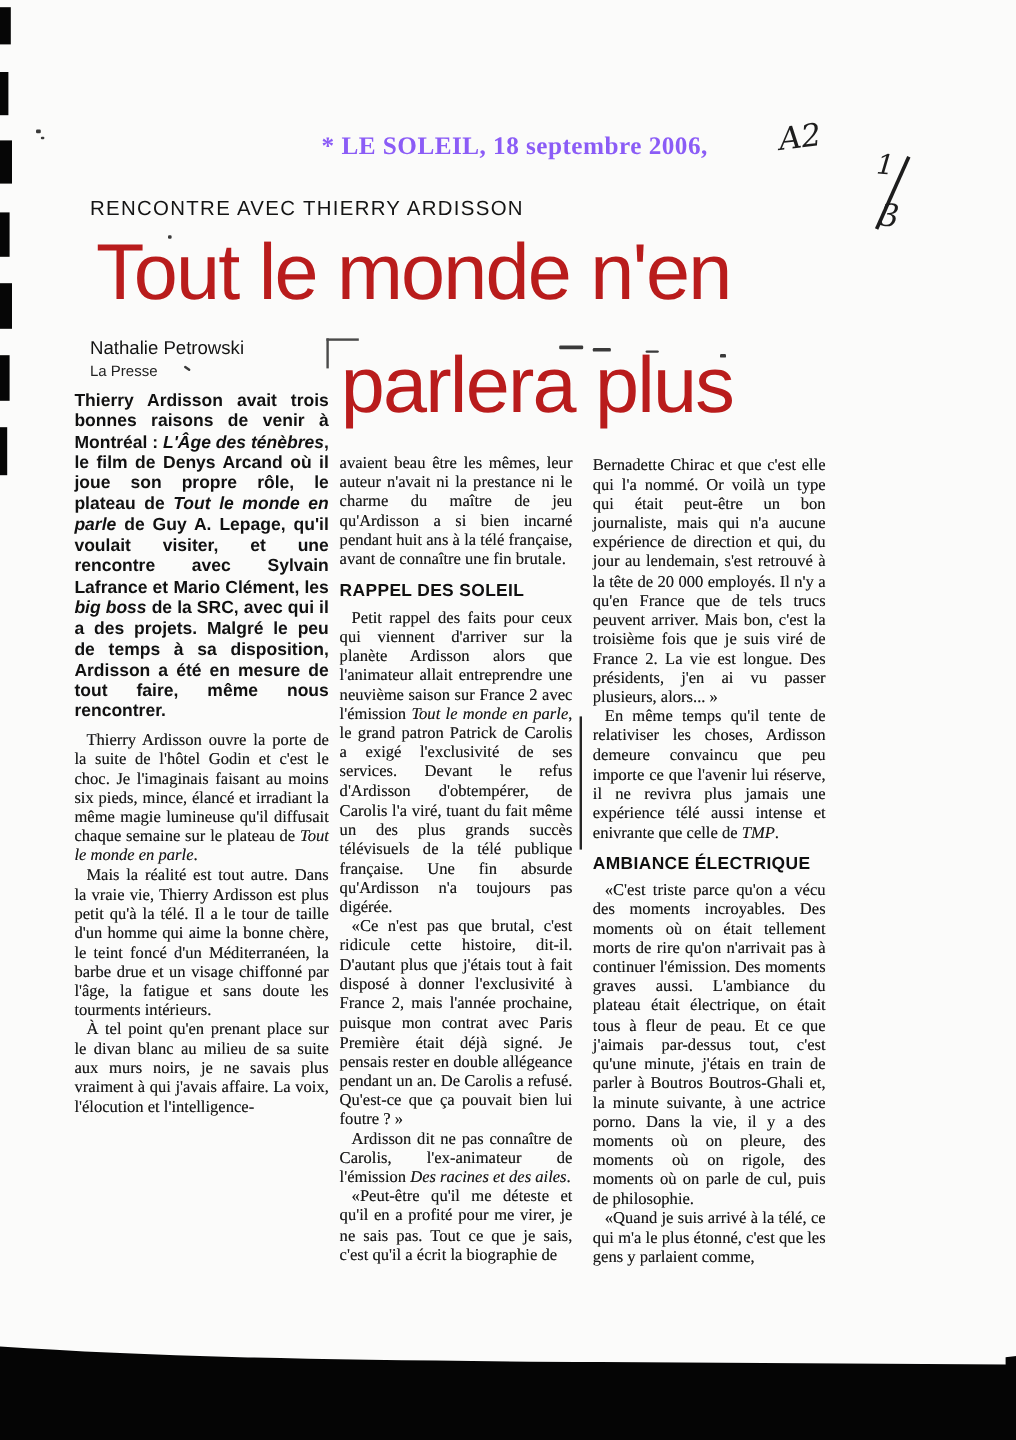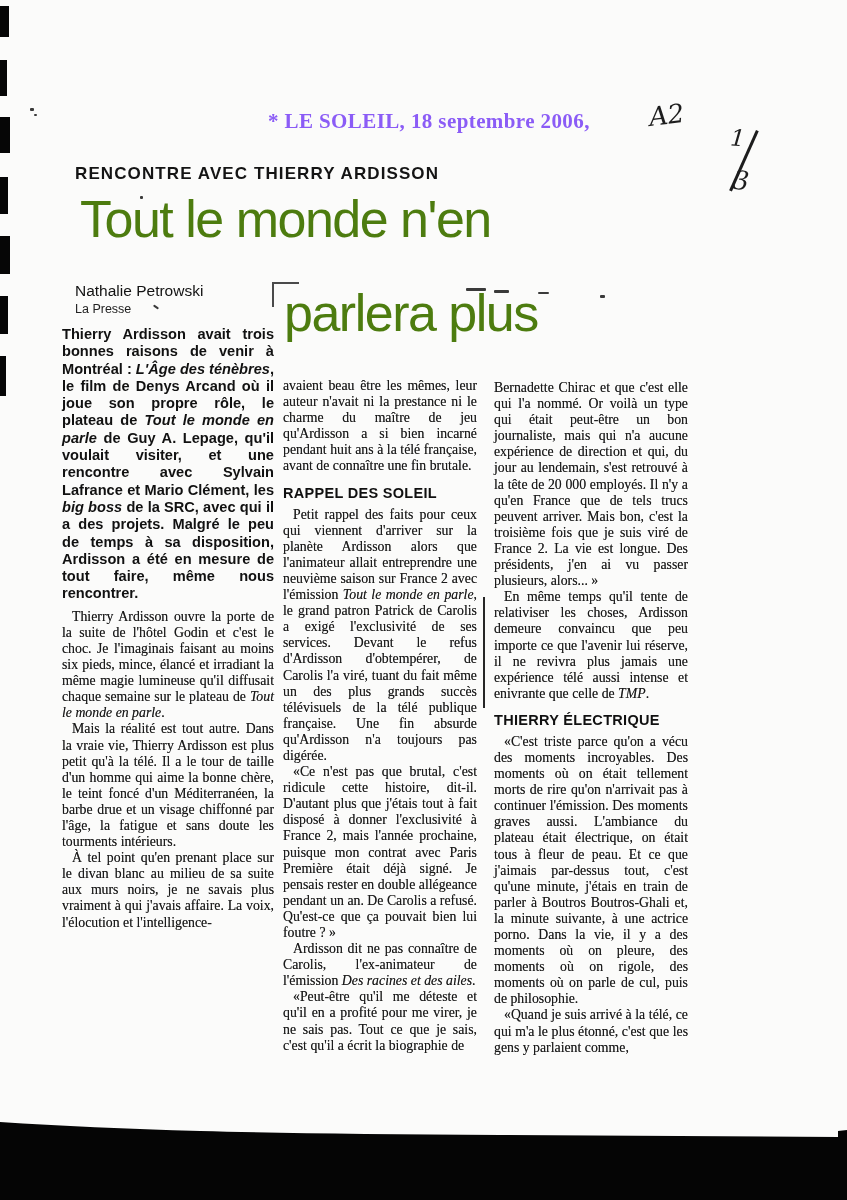--- a/index.html
+++ b/index.html
@@ -32,28 +32,28 @@
     font-size:26px;color:#1d1d1d;
     transform:rotate(-7deg);
   }
   .fraction{position:absolute;left:722px;top:126px;width:52px;height:80px;transform:rotate(5deg);}
   .fraction .num{position:absolute;left:6px;top:0;font-family:"DejaVu Serif", serif;font-style:italic;font-size:23px;color:#1d1d1d;}
   .fraction .slash{position:absolute;left:20px;top:2px;width:2.5px;height:66px;background:#1d1d1d;transform:rotate(19deg);}
   .fraction .den{position:absolute;left:12px;top:40px;font-family:"DejaVu Serif", serif;font-style:italic;font-size:26px;color:#1d1d1d;}
   .kicker{
     position:absolute;left:75px;top:164px;
     font-family:"Liberation Sans", sans-serif;
-    font-weight:bold;font-size:17px;letter-spacing:1.1px;color:#141414;
+    font-weight:normal;font-size:17px;letter-spacing:1.1px;color:#141414;
     white-space:nowrap;
   }
   .headline{
     position:absolute;
     font-family:"Liberation Sans", sans-serif;
-    font-weight:400;font-size:52px;line-height:1;
-    letter-spacing:-1.5px;color:#4d7c0f;white-space:nowrap;
+    font-weight:400;font-size:66px;line-height:1;
+    letter-spacing:-1.5px;color:#b91c1c;white-space:nowrap;
   }
   .headline.l1{left:80px;top:193px;}
   .headline.l2{left:284px;top:287px;}
   .byline{position:absolute;left:75px;top:282px;font-family:"Liberation Sans", sans-serif;}
   .byline .name{font-weight:normal;font-size:15.5px;color:#121212;}
   .byline .org{font-size:12.5px;color:#222;margin-top:2px;}
   
   .col{position:absolute;text-align:justify;}
   .col1{left:62px;top:326px;width:212px;}
   .col2{left:283px;top:378px;width:194px;}
@@ -118,21 +118,21 @@
     <h3 class="subhead">RAPPEL DES SOLEIL</h3>
     <p class="body-p indent"><span>Petit rappel des faits pour ceux qui viennent d'arriver sur la planète Ardisson alors que l'animateur allait entreprendre une neuvième saison sur France 2 avec l'émission </span><i>Tout le monde en parle</i><span>, le grand patron Patrick de Carolis a exigé l'exclusivité de ses services. Devant le refus d'Ardisson d'obtempérer, de Carolis l'a viré, tuant du fait même un des plus grands succès télévisuels de la télé publique française. Une fin absurde qu'Ardisson n'a toujours pas digérée.</span></p>
     <p class="body-p indent"><span>«Ce n'est pas que brutal, c'est ridicule cette histoire, dit-il. D'autant plus que j'étais tout à fait disposé à donner l'exclusivité à France 2, mais l'année prochaine, puisque mon contrat avec Paris Première était déjà signé. Je pensais rester en double allégeance pendant un an. De Carolis a refusé. Qu'est-ce que ça pouvait bien lui foutre ? »</span></p>
     <p class="body-p indent"><span>Ardisson dit ne pas connaître de Carolis, l'ex-animateur de l'émission </span><i>Des racines et des ailes</i><span>.</span></p>
     <p class="body-p indent"><span>«Peut-être qu'il me déteste et qu'il en a profité pour me virer, je ne sais pas. Tout ce que je sais, c'est qu'il a écrit la biographie de</span></p>
   </div>
 
   <div class="col col3">
     <p class="body-p"><span>Bernadette Chirac et que c'est elle qui l'a nommé. Or voilà un type qui était peut-être un bon journaliste, mais qui n'a aucune expérience de direction et qui, du jour au lendemain, s'est retrouvé à la tête de 20 000 employés. Il n'y a qu'en France que de tels trucs peuvent arriver. Mais bon, c'est la troisième fois que je suis viré de France 2. La vie est longue. Des présidents, j'en ai vu passer plusieurs, alors... »</span></p>
     <p class="body-p indent"><span>En même temps qu'il tente de relativiser les choses, Ardisson demeure convaincu que peu importe ce que l'avenir lui réserve, il ne revivra plus jamais une expérience télé aussi intense et enivrante que celle de </span><i>TMP</i><span>.</span></p>
-    <h3 class="subhead">THIERRY ÉLECTRIQUE</h3>
+    <h3 class="subhead">AMBIANCE ÉLECTRIQUE</h3>
     <p class="body-p indent"><span>«C'est triste parce qu'on a vécu des moments incroyables. Des moments où on était tellement morts de rire qu'on n'arrivait pas à continuer l'émission. Des moments graves aussi. L'ambiance du plateau était électrique, on était tous à fleur de peau. Et ce que j'aimais par-dessus tout, c'est qu'une minute, j'étais en train de parler à Boutros Boutros-Ghali et, la minute suivante, à une actrice porno. Dans la vie, il y a des moments où on pleure, des moments où on rigole, des moments où on parle de cul, puis de philosophie.</span></p>
     <p class="body-p indent"><span>«Quand je suis arrivé à la télé, ce qui m'a le plus étonné, c'est que les gens y parlaient comme,</span></p>
   </div>
 
   <div class="corner-bracket-h"></div>
   <div class="corner-bracket-v"></div>
   <div class="gutter-rule"></div>
   <div class="speck" style="left:466px;top:288px;width:20px;height:3px;"></div>
   <div class="speck" style="left:494px;top:290px;width:15px;height:3px;"></div>
   <div class="speck" style="left:538px;top:292px;width:11px;height:2px;"></div>

